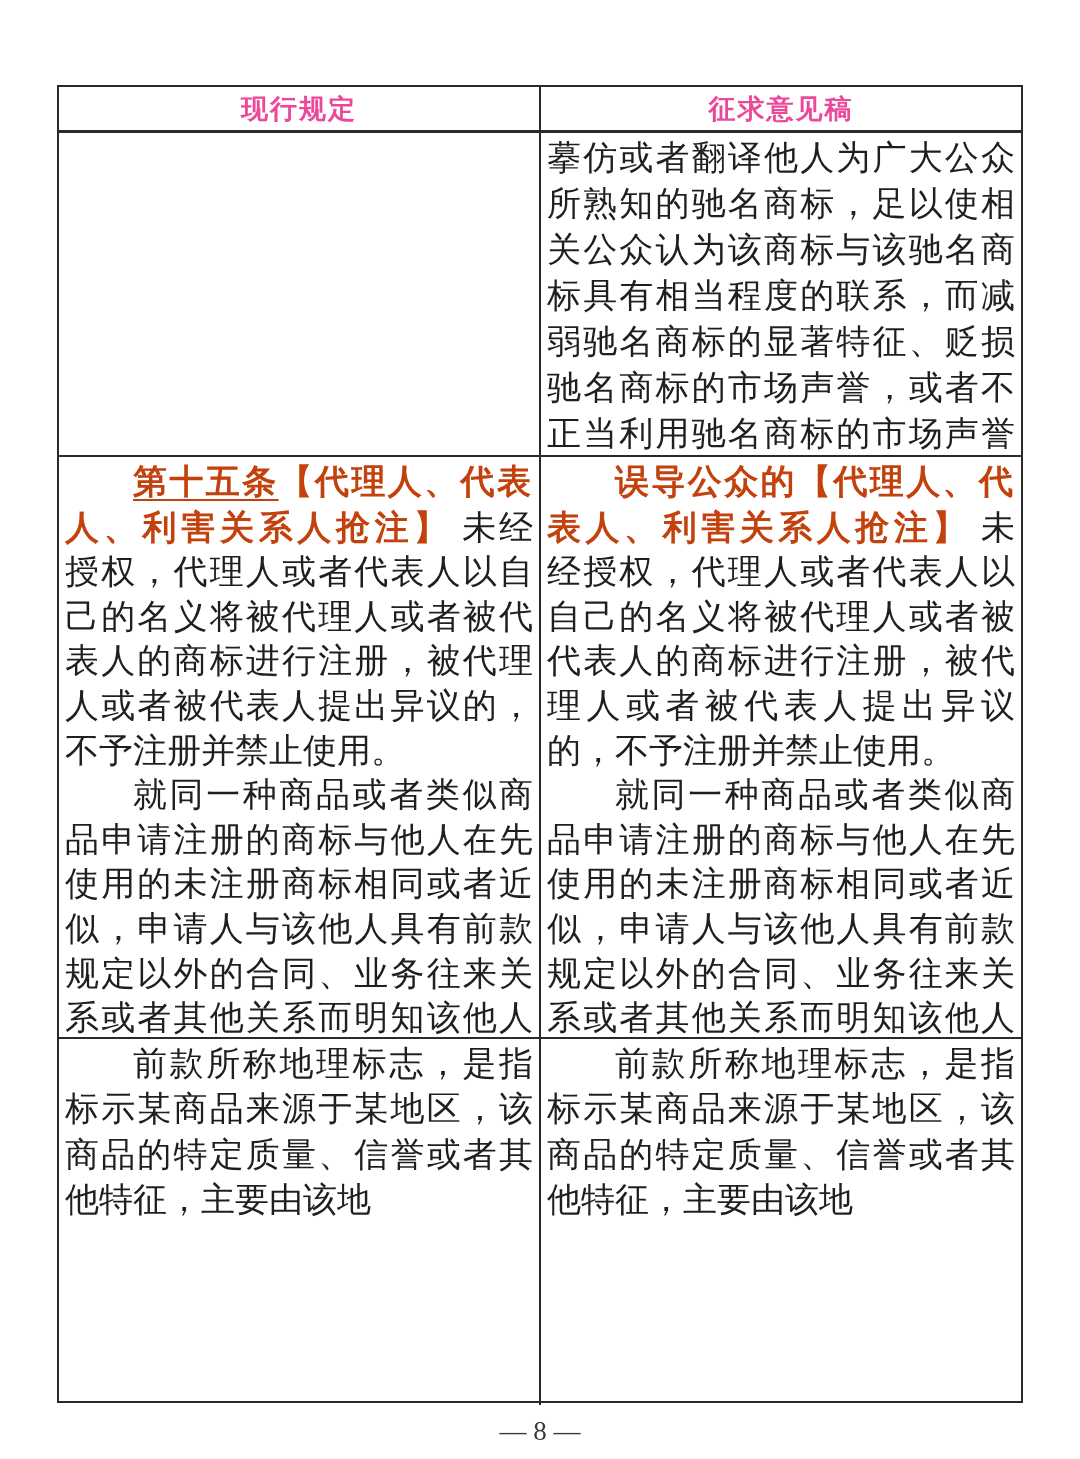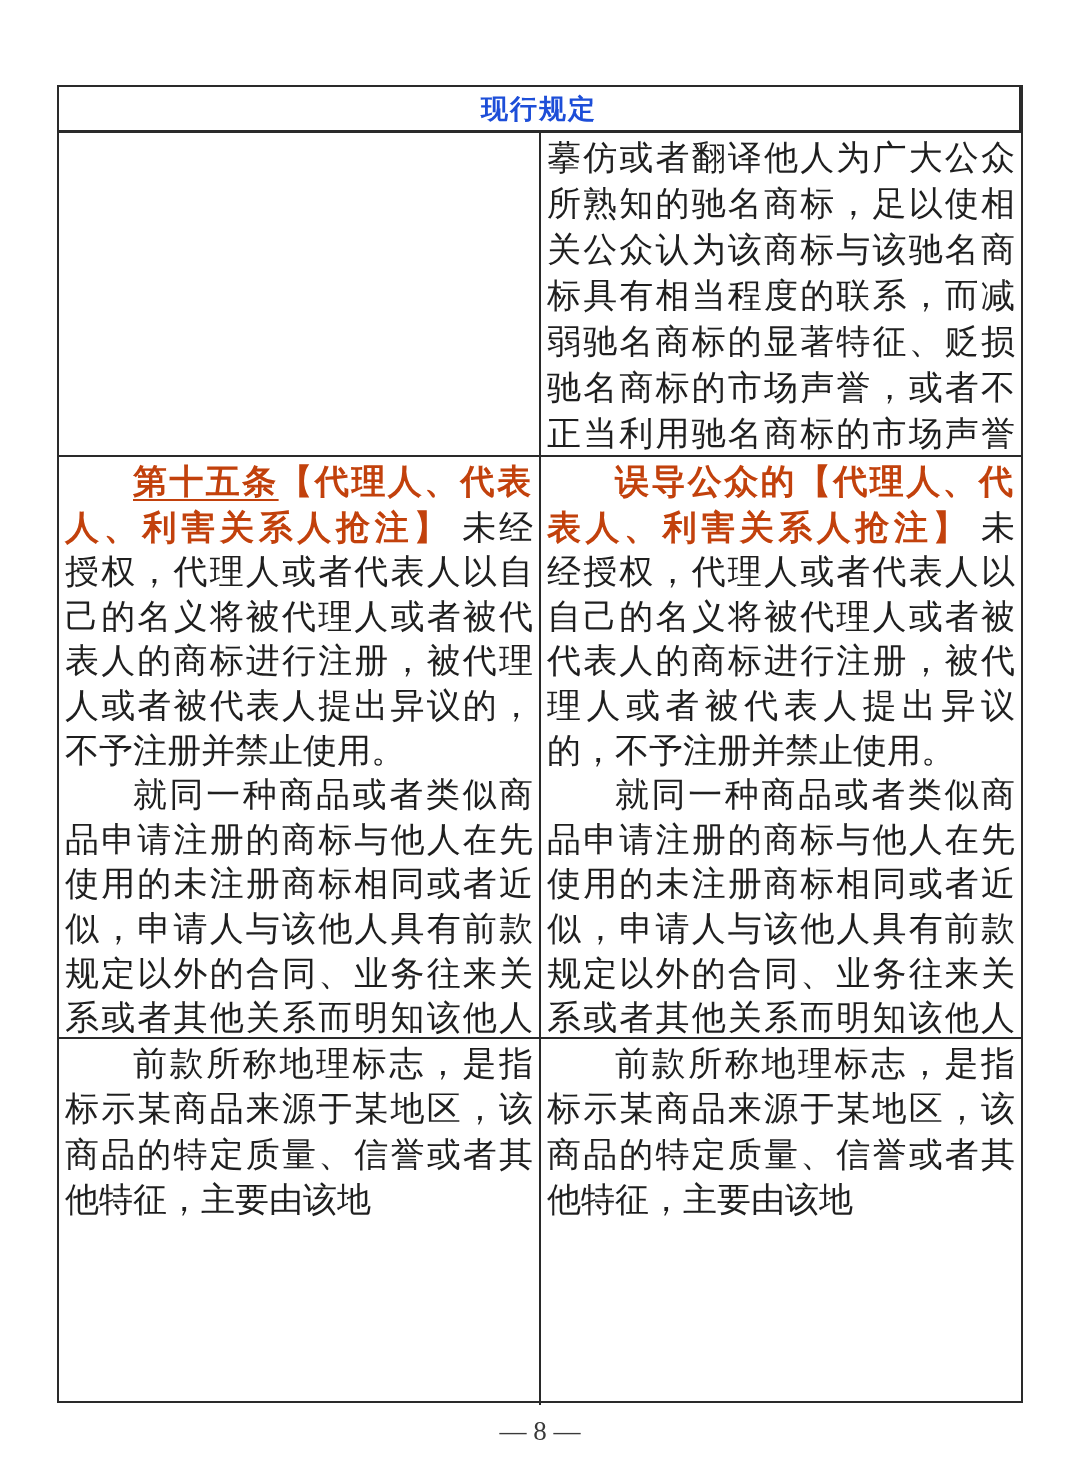--- a/index.html
+++ b/index.html
@@ -43,21 +43,21 @@
   .row.r1 { height: 324px; }
   .row.r2 { height: 582px; }
   .row.r3 { height: 366px; }
   .th {
     display: flex;
     align-items: center;
     justify-content: center;
     font-family: "Liberation Sans", "DejaVu Sans", sans-serif;
     font-weight: 700;
     font-size: 27px;
-    color: #1d4ed8;
+    color: #ec4899;
     letter-spacing: 2px;
     padding: 13px;
   }
   .para {
     margin: 0;
     font-size: 34px;
     text-align: justify;
     text-indent: 2em;
     line-break: strict;
     color: #1f1f1f;
@@ -91,20 +91,21 @@
 </style>
 </head>
 <body>
 
 <div class="page">
 
   <div class="doc-table">
 
     <div class="row head">
       <div class="cell left th">现行规定</div>
+      <div class="cell th">征求意见稿</div>
     </div>
 
     <div class="row r1">
       <div class="cell left"></div>
       <div class="cell">
         <p class="para noindent">摹仿或者翻译他人为广大公众所熟知的驰名商标，足以使相关公众认为该商标与该驰名商标具有相当程度的联系，而减弱驰名商标的显著特征、贬损驰名商标的市场声誉，或者不正当利用驰名商标的市场声誉的，禁止使用并不予注册。</p>
       </div>
     </div>
 
     <div class="row r2">

